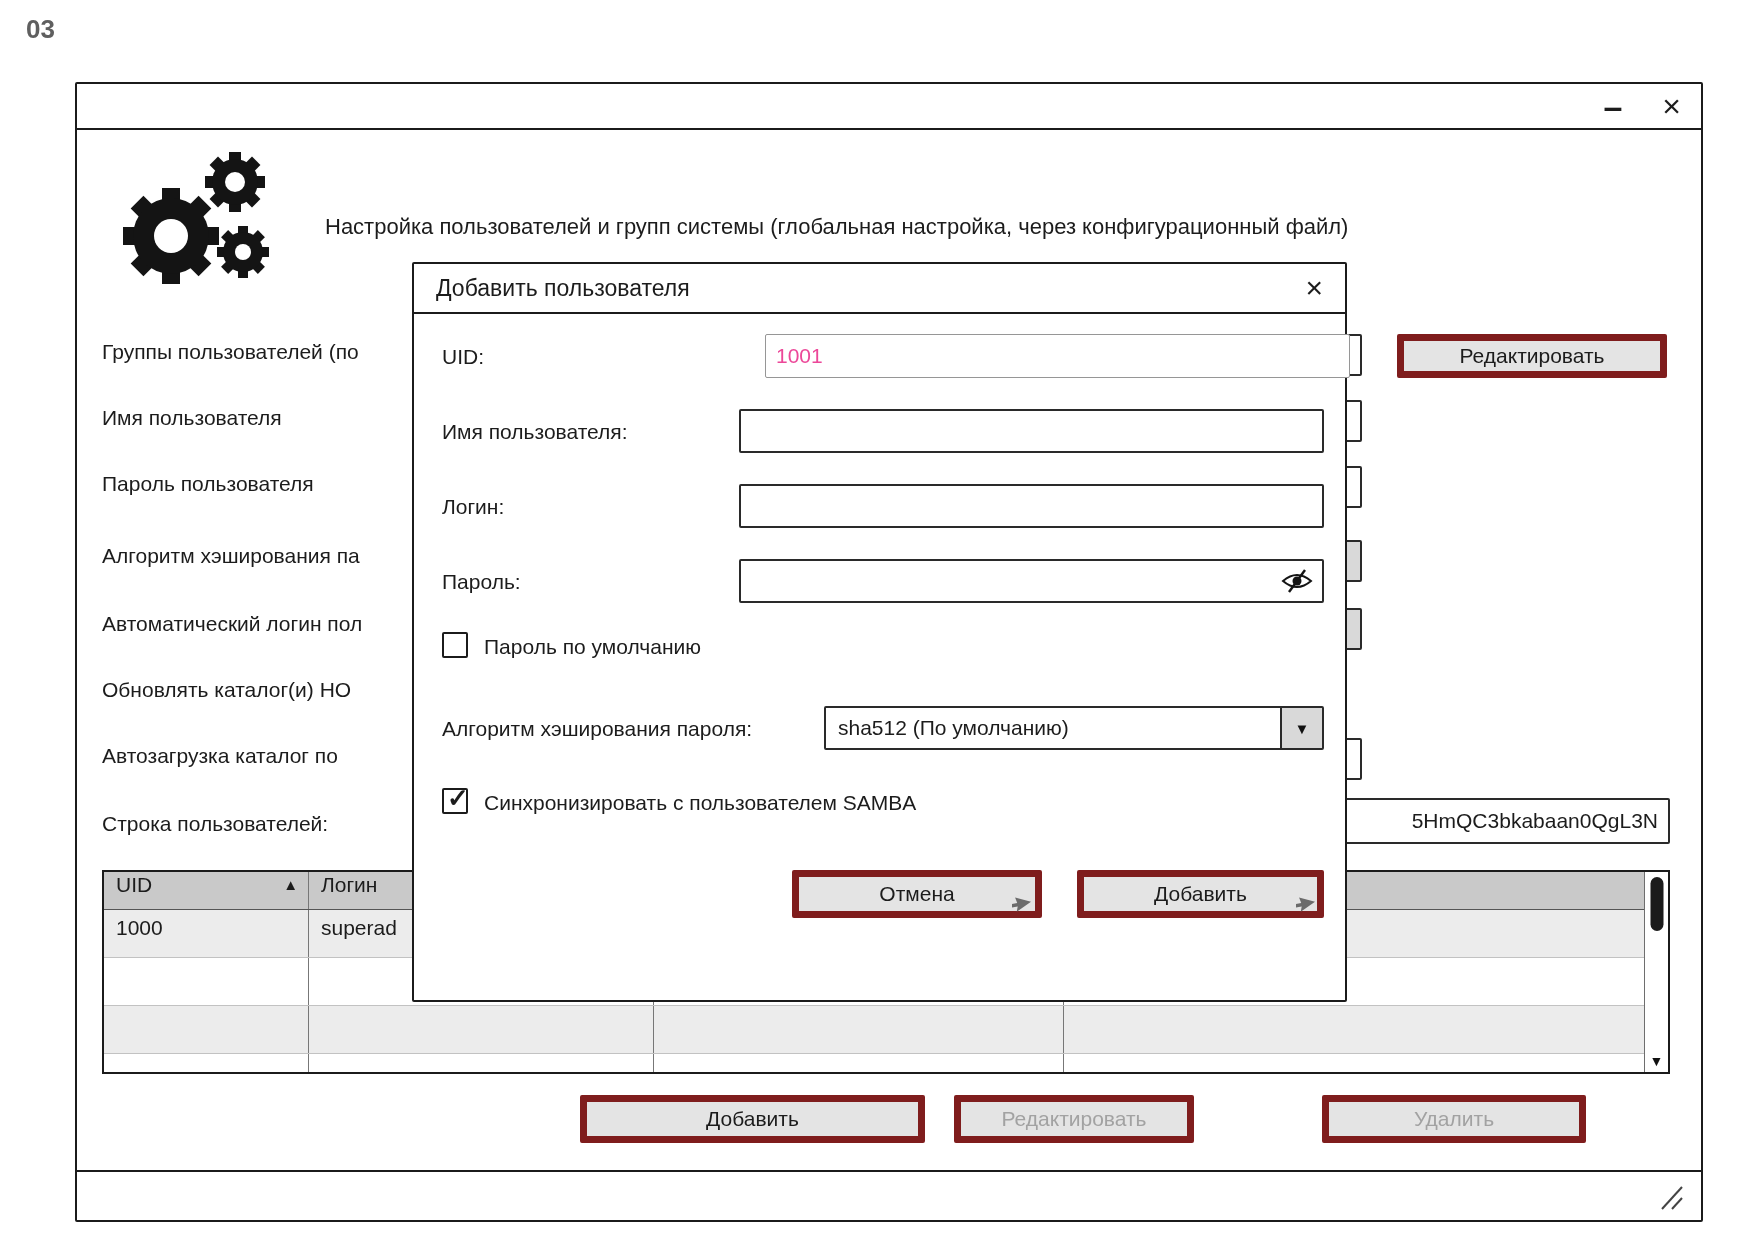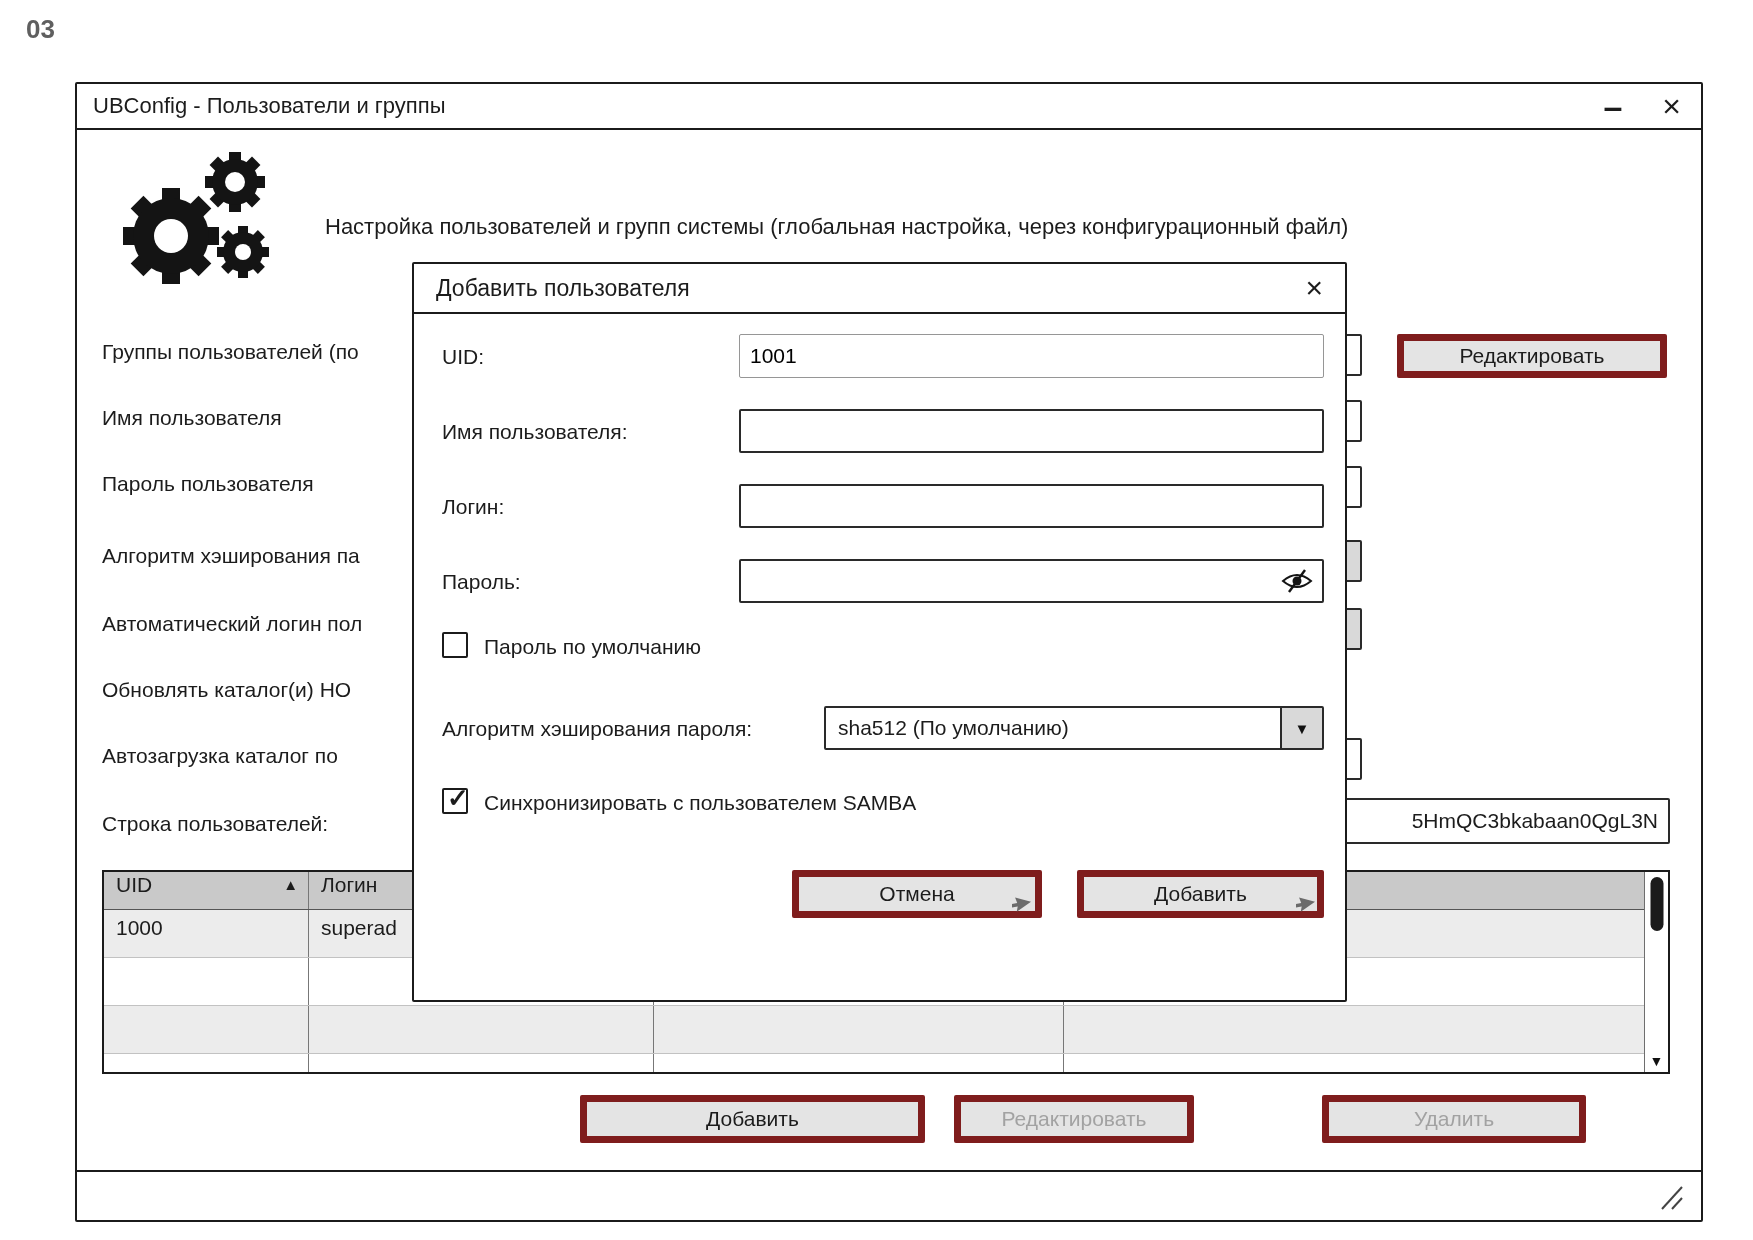--- a/index.html
+++ b/index.html
@@ -43,21 +43,21 @@
     width:42px; border-left:2px solid #2a2a2a; background:#d9d9d9;
     display:flex; align-items:center; justify-content:center; font-size:15px; color:#111;
   }
 
   .input {
     width:100%; height:100%; border:2px solid #2a2a2a; border-radius:2px;
     font-family:"Liberation Sans", sans-serif; font-size:21px; color:#1c1c1c;
     padding:0 10px; background:#fff; outline:none;
   }
   .input.thin { border:1px solid #969696; }
-  .input.dim { color:#000000; }
+  .input.dim { color:#ec4899;margin-left:26px; }
   .input.tail { text-align:right; }
 
   
   .utable {
     position:absolute; left:25px; top:786px; width:1568px; height:204px;
     border:2px solid #1b1b1b; display:flex; background:#fff;
   }
   .tcontent { flex:1; display:flex; flex-direction:column; overflow:hidden; }
   .trow { display:flex; width:100%; }
   .thead { height:38px; background:#c9c9c9; border-bottom:1px solid #555; }
@@ -96,21 +96,20 @@
   .cursor { position:absolute; z-index:12; }
 </style>
 </head>
 <body>
 
 <div class="page-label">03</div>
 
 <div class="window">
 
   <div class="titlebar">
-    <span class="title">UBConfig - Пользователи и группы</span>
     <span class="win-controls">
       <span class="win-min">–</span>
       <span class="win-cls">×</span>
     </span>
   </div>
 
   <svg class="abs" style="left:38px;top:64px" width="160" height="148" viewBox="0 0 160 148">
     <g transform="translate(56,88)" fill="#141414">
       <rect x="-9" y="-48" width="18" height="96"></rect>
       <rect x="-9" y="-48" width="18" height="96" transform="rotate(45)"></rect>

